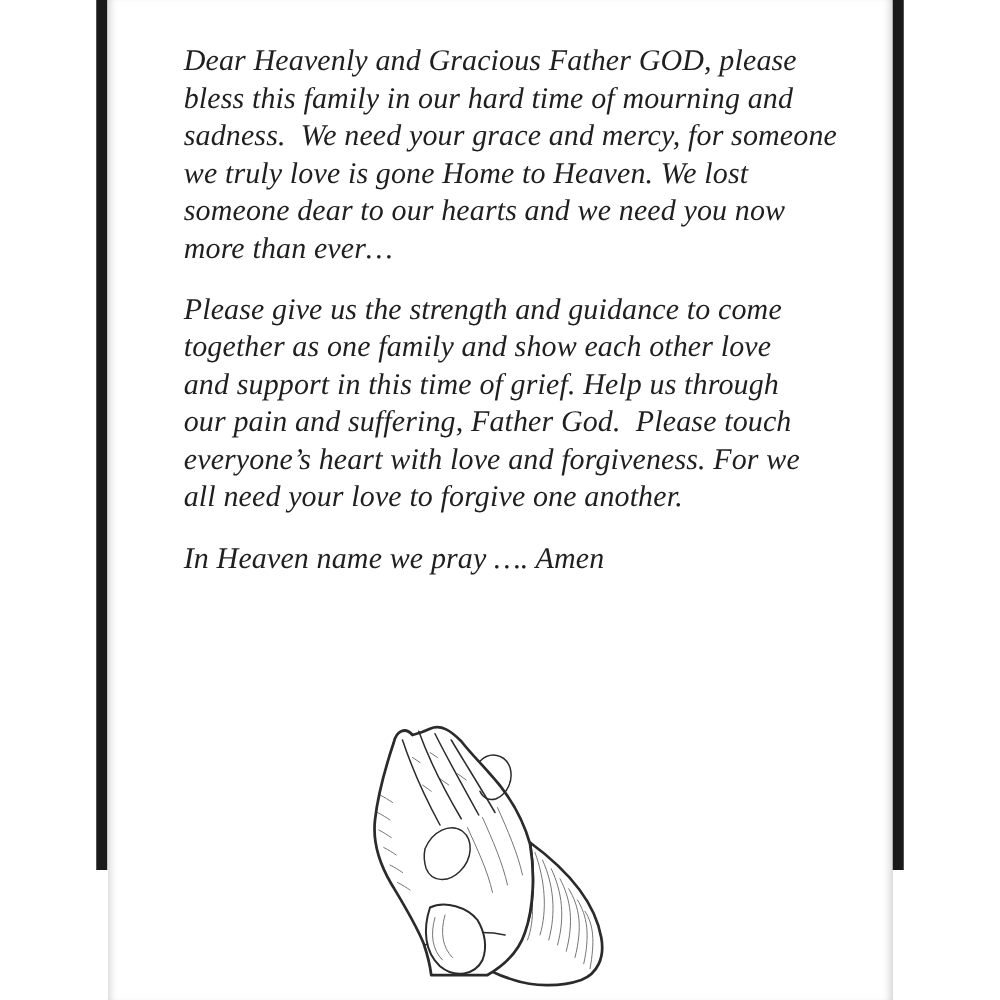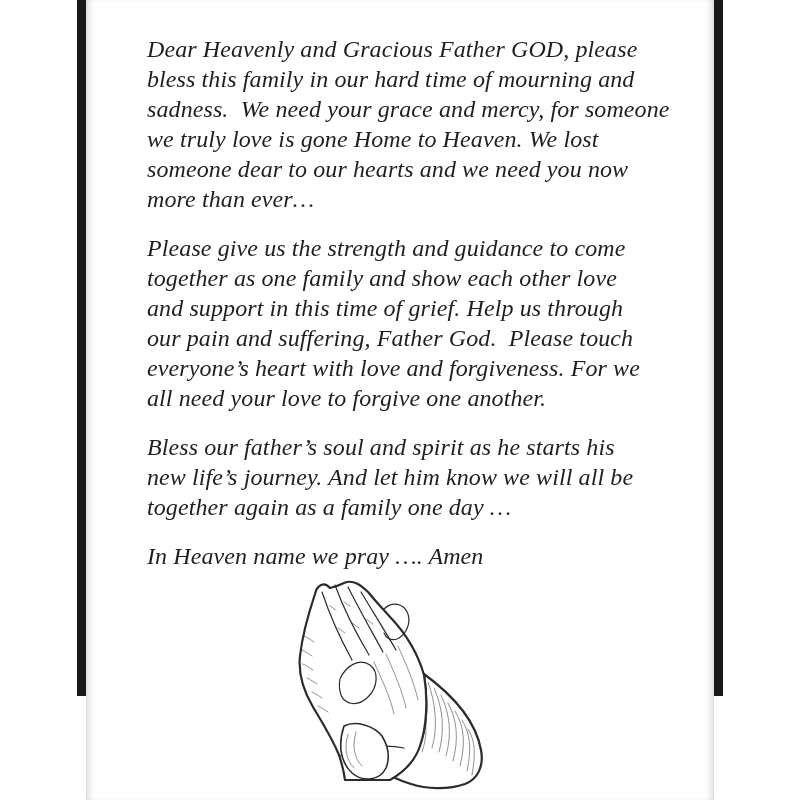--- a/index.html
+++ b/index.html
@@ -81,23 +81,20 @@
 sadness.  We need your grace and mercy, for someone
 we truly love is gone Home to Heaven. We lost
 someone dear to our hearts and we need you now
 more than ever…</p>
       <p>Please give us the strength and guidance to come
 together as one family and show each other love
 and support in this time of grief. Help us through
 our pain and suffering, Father God.  Please touch
 everyone’s heart with love and forgiveness. For we
 all need your love to forgive one another.</p>
-      <p>Bless our father’s soul and spirit as he starts his
-new life’s journey. And let him know we will all be
-together again as a family one day …</p>
       <p>In Heaven name we pray …. Amen</p>
     </div>
 
     <div class="hands">
       <svg viewBox="0 0 250 218" xmlns="http://www.w3.org/2000/svg">
 
         <path class="sil" d="M146,98
           C176,120 198,146 203,174
           C206,190 200,203 187,208
           C170,214 148,213 133,208

